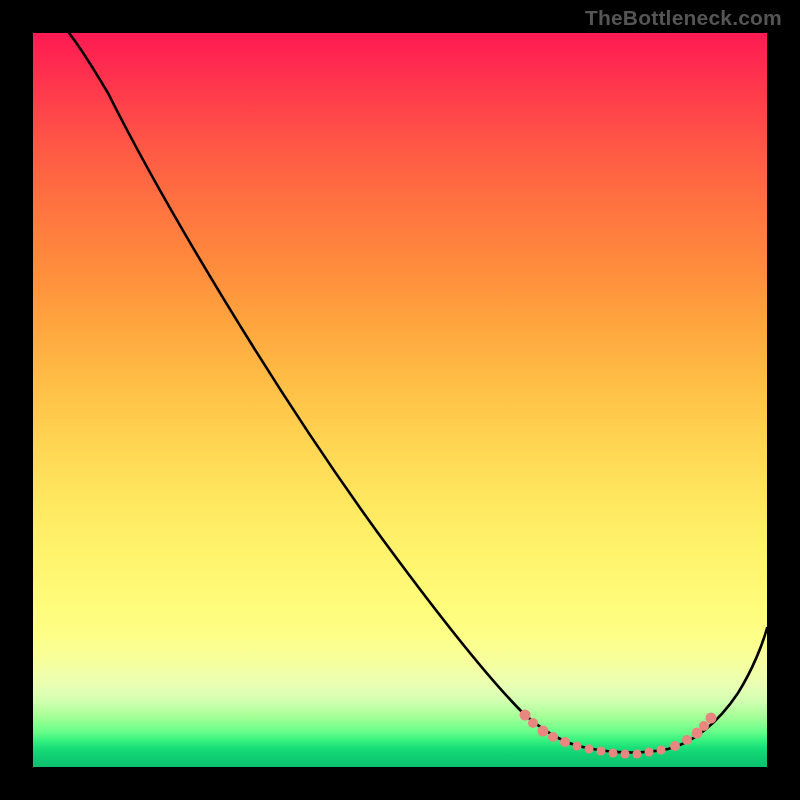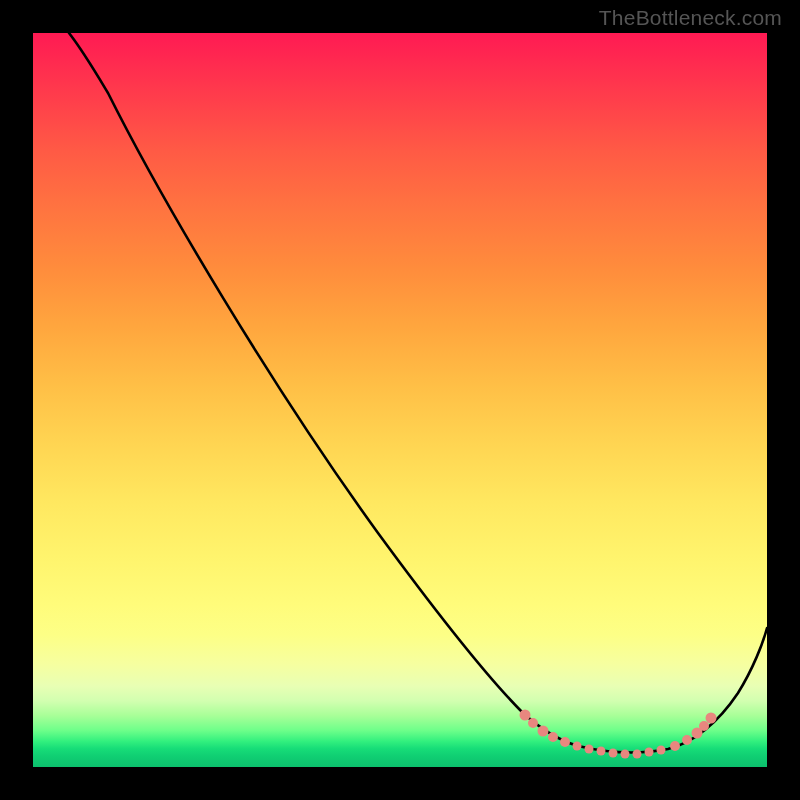--- a/index.html
+++ b/index.html
@@ -63,21 +63,21 @@
     top: 0;
     width: 734px;
     height: 734px;
   }
   .attribution {
     position: absolute;
     top: 6px;
     right: 18px;
     color: #555;
     font-size: 21px;
-    font-weight: 400;
+    font-weight: 700;
     letter-spacing: 0.2px;
   }
 </style>
 </head>
 <body>
 
 <div class="frame">
 
   <div class="plot-area">
     <div class="gradient-bg"></div>

